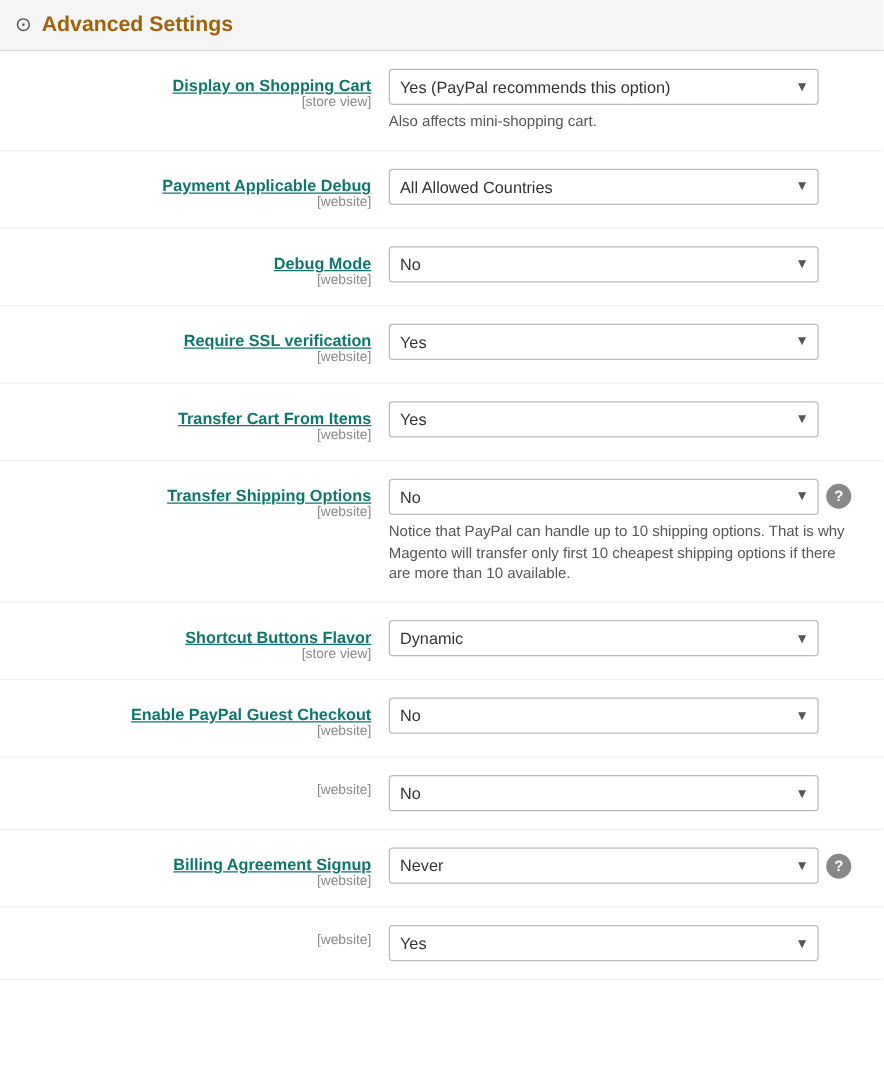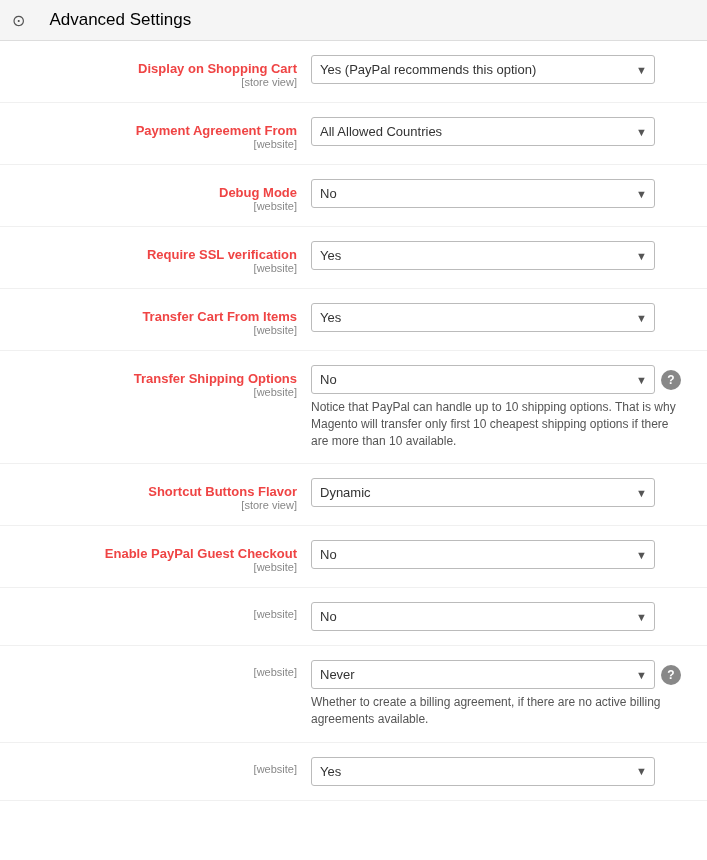--- a/index.html
+++ b/index.html
@@ -22,23 +22,22 @@
     }
 
     .section-header .collapse-icon {
       margin-right: 8px;
       font-size: 16px;
       color: #555;
     }
 
     .section-header .title {
       font-size: 17px;
-      font-weight: normal;
-      color: #000000;
-      margin-left: 16px;
+      font-weight: bold;
+      color: #a16207;
     }
 
     .content {
       padding: 0 0 20px 0;
     }
 
     .form-row {
       display: flex;
       align-items: flex-start;
       padding: 14px 16px;
@@ -49,22 +48,23 @@
       width: 295px;
       min-width: 295px;
       text-align: right;
       padding-right: 14px;
       padding-top: 6px;
     }
 
     .label-col .label-text {
       font-weight: bold;
       font-size: 13px;
-      color: #ef4444;
+      color: #0f766e;
       display: block;
+      text-decoration: underline;
     }
 
     .label-col .scope-text {
       font-size: 11px;
       color: #888;
       display: block;
     }
 
     .field-col {
       flex: 1;
@@ -142,25 +142,26 @@
   <div class="content" id="rows-container">
   <div class="form-row">
         <div class="label-col">
           <span class="label-text">Display on Shopping Cart</span>
           <span class="scope-text">[store view]</span>
         </div>
         <div class="field-col">
           <div class="field-row">
             <div class="select-wrapper"><select><option value="Yes (PayPal recommends this option)">Yes (PayPal recommends this option)</option><option value="No">No</option></select><span class="chevron">▼</span></div>
           </div>
-        </div>
-      </div>
-      <div class="form-row">
-        <div class="label-col">
-          <span class="label-text">Payment Agreement From</span>
+          <div class="help-text">Also affects mini-shopping cart.</div>
+        </div>
+      </div>
+      <div class="form-row">
+        <div class="label-col">
+          <span class="label-text">Payment Applicable Debug</span>
           <span class="scope-text">[website]</span>
         </div>
         <div class="field-col">
           <div class="field-row">
             <div class="select-wrapper"><select><option value="All Allowed Countries">All Allowed Countries</option><option value="Specific Countries">Specific Countries</option></select><span class="chevron">▼</span></div>
           </div>
         </div>
       </div>
       <div class="form-row">
         <div class="label-col">
@@ -235,28 +236,28 @@
           <span class="scope-text">[website]</span>
         </div>
         <div class="field-col">
           <div class="field-row">
             <div class="select-wrapper"><select><option value="No">No</option><option value="Yes">Yes</option><option value="For Virtual Quotes Only">For Virtual Quotes Only</option></select><span class="chevron">▼</span></div>
           </div>
         </div>
       </div>
       <div class="form-row">
         <div class="label-col">
+          <span class="label-text">Billing Agreement Signup</span>
           <span class="scope-text">[website]</span>
         </div>
         <div class="field-col">
           <div class="field-row">
             <div class="select-wrapper"><select><option value="Never">Never</option><option value="Auto">Auto</option><option value="Ask Customer">Ask Customer</option></select><span class="chevron">▼</span></div>
             <span class="help-icon">?</span>
           </div>
-          <div class="help-text">Whether to create a billing agreement, if there are no active billing agreements available.</div>
         </div>
       </div>
       <div class="form-row">
         <div class="label-col">
           <span class="scope-text">[website]</span>
         </div>
         <div class="field-col">
           <div class="field-row">
             <div class="select-wrapper"><select><option value="Yes">Yes</option><option value="No">No</option></select><span class="chevron">▼</span></div>
           </div>

